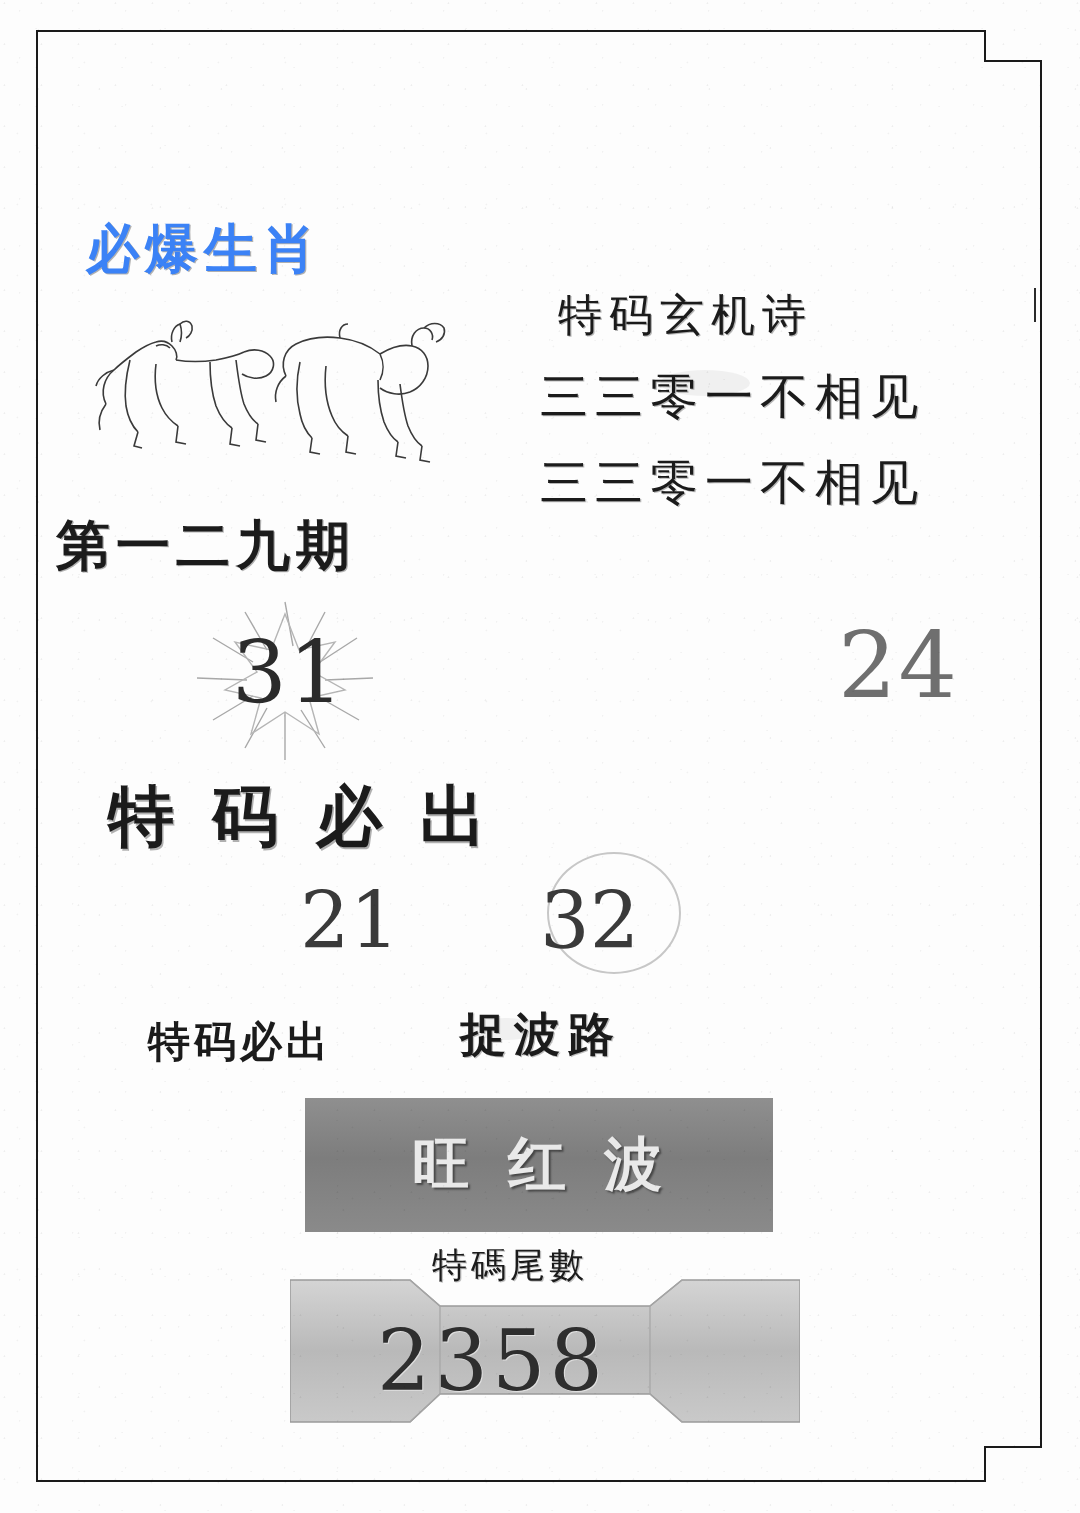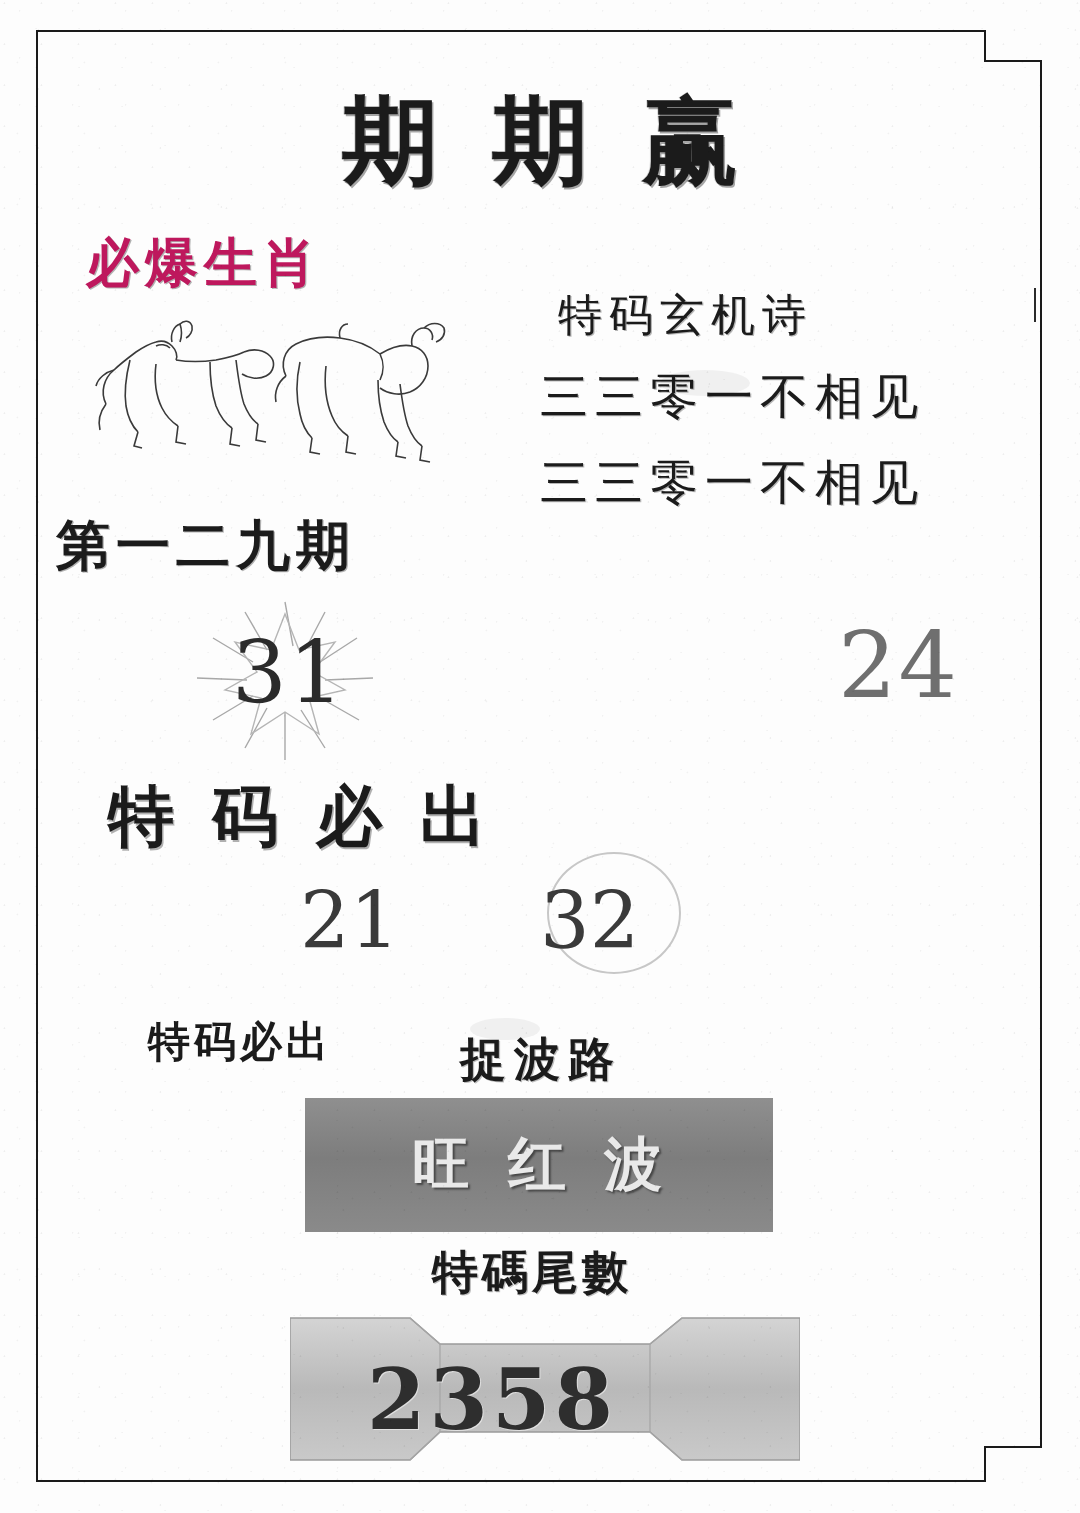--- a/index.html
+++ b/index.html
@@ -93,25 +93,25 @@
     letter-spacing: 54px;
     text-indent: 54px;
     color: #1b1b1b;
     text-shadow: 1.5px 1.5px 0 rgba(0,0,0,.35), -1px 0 0 rgba(0,0,0,.15);
   }
 
   
   .bibao {
     position: absolute;
     left: 86px;
-    top: 228px;
+    top: 214px;
     font-size: 53px;
     font-weight: 700;
     letter-spacing: 6px;
-    color: #be185d;
+    color: #3b82f6;
     text-shadow: 1.2px 1.2px 0 rgba(0,0,0,.3);
   }
 
   .animals {
     position: absolute;
     left: 70px;
     top: 300px;
     width: 400px;
     height: 170px;
   }
@@ -221,21 +221,20 @@
   }
   .zhubolu {
     position: absolute;
     left: 460px;
     top: 1004px;
     font-size: 46px;
     font-weight: 700;
     letter-spacing: 8px;
     color: #1b1b1b;
     text-shadow: 1.2px 1.2px 0 rgba(0,0,0,.25);
-    margin-top: 25px;
   }
 
   
   .wave-banner {
     position: absolute;
     left: 305px;
     top: 1098px;
     width: 468px;
     height: 134px;
     background: linear-gradient(180deg,#8f8f8f 0%, #7d7d7d 45%, #8a8a8a 100%);
@@ -252,35 +251,34 @@
     color: #e9e9e9;
     letter-spacing: 4px;
     text-shadow: 2px 2px 2px rgba(0,0,0,.45);
   }
 
   
   .weishu {
     position: absolute;
     left: 432px;
     top: 1242px;
-    font-size: 46px;
-    font-weight: 700;
+    font-size: 35px;
+    font-weight: 400;
     letter-spacing: 4px;
     color: #1b1b1b;
     text-shadow: 1.2px 1.2px 0 rgba(0,0,0,.25);
   }
 
   
   .ribbon-wrap {
     position: absolute;
     left: 290px;
-    top: 1314px;
+    top: 1276px;
     width: 404px;
     height: 150px;
-    font-weight: bold;
   }
   .ribbon-num {
     position: absolute;
     left: 0; right: 0;
     top: 36px;
     text-align: center;
     font-family: "DejaVu Serif", serif;
     font-size: 84px;
     letter-spacing: 4px;
     color: #2e2e2e;
@@ -298,21 +296,20 @@
 <body>
 
 <div class="sheet">
 
   <div class="frame">
     <div class="frame-notch-tr"></div>
     <div class="frame-notch-br"></div>
   </div>
   <div class="tick-right"></div>
 
-  <div class="title cn">期期赢</div>
 
   <div class="bibao cn">必爆生肖</div>
 
   <div class="animals">
     <svg width="400" height="170" viewBox="0 0 400 170" fill="none" stroke="#3a3a3a" stroke-width="1.6">
 
       <g>
         <path d="M36 104 C30 92 34 78 44 70 C50 64 58 58 66 52 C72 48 78 44 86 42 C92 40 98 42 102 46 C106 50 108 56 106 60"></path>
         <path d="M102 42 C100 34 104 26 110 24 C112 30 112 36 110 42"></path>
         <path d="M110 24 C114 20 120 20 122 26 C123 31 120 36 116 38"></path>

